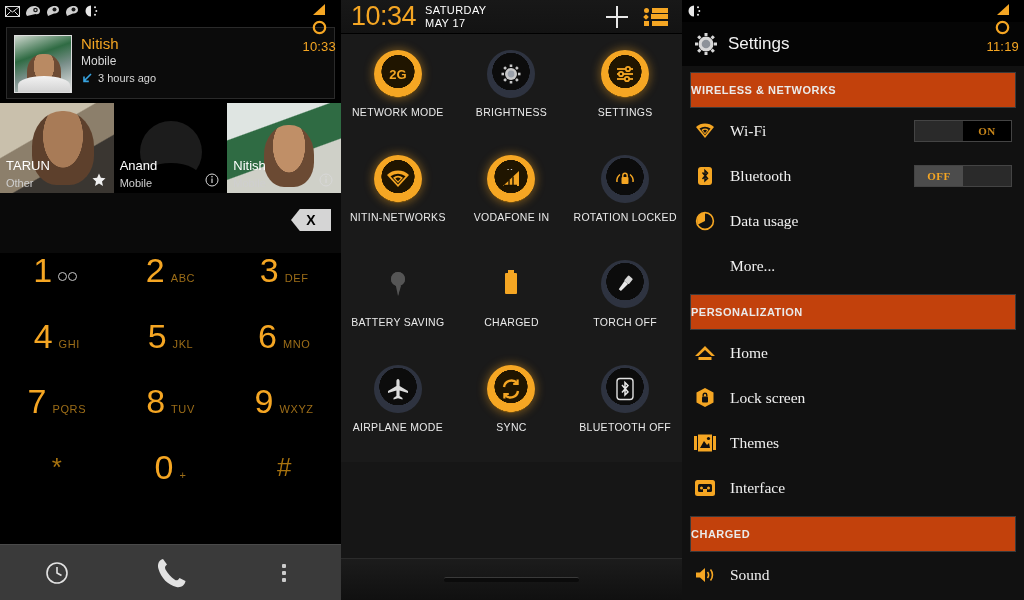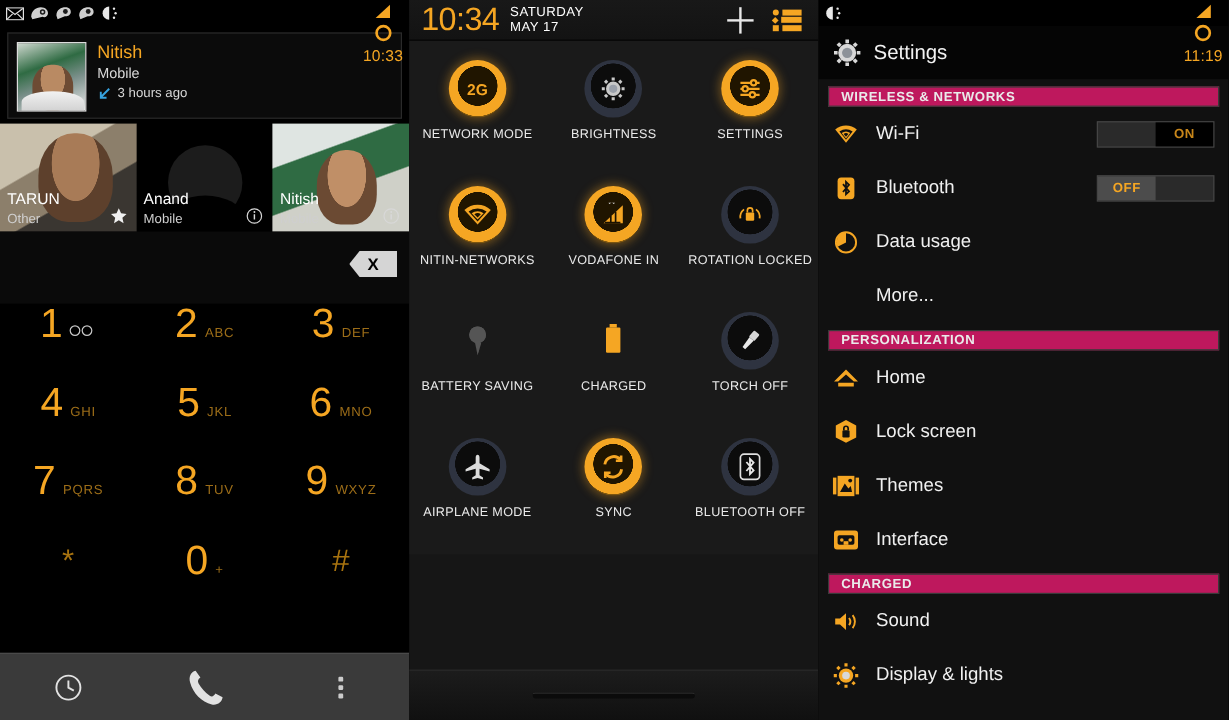--- a/index.html
+++ b/index.html
@@ -152,25 +152,25 @@
     position: absolute; bottom: 0; left: 0; right: 0; height: 42px;
     background: linear-gradient(#1c1c1c,#101010); border-top: 1px solid #2b2b2b;
     display: flex; align-items: center; justify-content: center;
   }
   .handle { width: 135px; height: 5px; background: #0b0b0b; border-top:1px solid #3a3a3a; border-radius: 2px; }
 
   
   .set-actionbar { height: 44px; background: #050505; display: flex; align-items: center; gap: 10px; padding: 0 12px; }
   .set-title { color: #f2f2f2; font-size: 17px; }
   .set-section {
-    margin: 6px 8px 0 8px; height: 17px; background: #be185d;
-    border: 1px solid #3a3a3a; display: flex; align-items: center; padding-left: 10px;
+    margin: 6px 8px 0 8px; height: 36px; background: #c2410c;
+    border: 1px solid #3a3a3a; display: flex; align-items: center; 
   }
   .set-section span { color: #eaeaea; font-size: 11px; letter-spacing: .5px; font-weight: bold; }
-  .set-row { height: 45px; display: flex; align-items: center; padding: 0 12px; gap: 14px; position: relative; }
+  .set-row { height: 45px; display: flex; align-items: center; padding: 0 12px; gap: 14px; position: relative; font-family: Liberation Serif, serif; }
   .set-row .rl { color: #f0f0f0; font-size: 15.5px; }
   .set-row .ico { width: 22px; display:flex; align-items:center; justify-content:center; }
   .set-row.indent { padding-left: 48px; }
   .toggle { margin-left: auto; width: 98px; height: 22px; border: 1px solid #444;
             background: #2a2a2a; display: flex; position: relative; }
   .toggle .slider { width: 50%; height: 100%; display:flex; align-items:center; justify-content:center;
                     font-size: 11px; font-weight: bold; letter-spacing: .5px; }
   .toggle.on .slider { margin-left: 50%; background: #000000; color: #c8861a; }
   .toggle.off .slider { background: #4c4c4c; color: #f5a623; }
 

